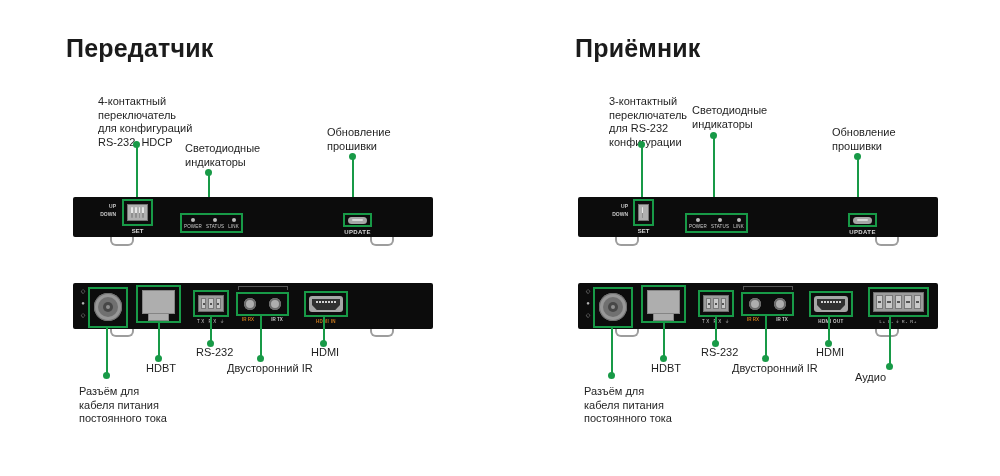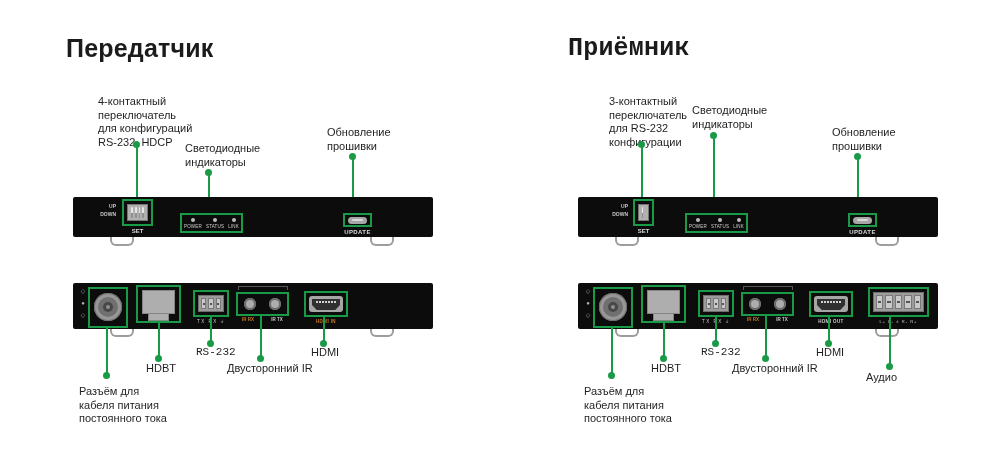--- a/index.html
+++ b/index.html
@@ -6,21 +6,21 @@
   :root { --accent:#189a47; --orange:#c8791e; }
   html,body { background:#fff; }
   body { width:1000px; height:476px; font-family:"Liberation Sans","DejaVu Sans",sans-serif; position:relative; overflow:hidden; }
   .stage { position:absolute; left:0; top:0; width:944px; height:476px; background:#fff; }
   .device { position:absolute; top:0; width:495px; height:476px; }
   .device.tx { left:0; }
   .device.rx { left:505px; }
   .device > div { position:absolute; }
 
   .title { left:66px; top:34px; font-size:25px; font-weight:bold; color:#1b1b1b; letter-spacing:0.2px; }
-  .rx .title { left:63px;font-family:Liberation Mono, monospace; }
+  .rx .title { left:70px; }
 
   .callout { font-size:11px; line-height:13.5px; color:#1f1f1f; white-space:pre-line; }
   .co-dip { left:98px; top:95px; }
   .rx .co-dip { left:104px; }
   .co-leds { left:185px; top:142px; }
   .rx .co-leds { left:187px; top:104px; }
   .co-update { left:327px; top:126px; }
   .co-power { left:79px; top:385px; }
 
   .vline { width:2px; background:var(--accent); }
@@ -103,24 +103,24 @@
   .dot-rs232  { left:207px; top:340px; }
   .line-ir    { left:260px; top:315px; height:44px; }
   .dot-ir     { left:257px; top:355px; }
   .line-hdmi  { left:323px; top:316px; height:28px; }
   .dot-hdmi   { left:320px; top:340px; }
   .line-audio { left:384px; top:316px; height:51px; }
   .dot-audio  { left:381px; top:363px; }
 
   .blabel { font-size:11px; color:#1f1f1f; }
   .lbl-hdbt  { left:146px; top:362px; }
-  .lbl-rs232 { left:196px; top:346px;font-family:Liberation Mono, monospace; }
+  .lbl-rs232 { left:196px; top:346px; }
   .lbl-ir    { left:227px; top:362px;text-align:center; }
   .lbl-hdmi  { left:311px; top:346px; }
-  .lbl-audio { left:361px; top:371px; width:47px; text-align:left; }
+  .lbl-audio { left:342px; top:371px; width:47px; text-align:center; }
 </style>
 </head>
 <body>
 
 <div class="stage">
 
   <div class="device tx">
     <div class="title">Передатчик</div>
 
     <div class="callout co-dip">4-контактный

